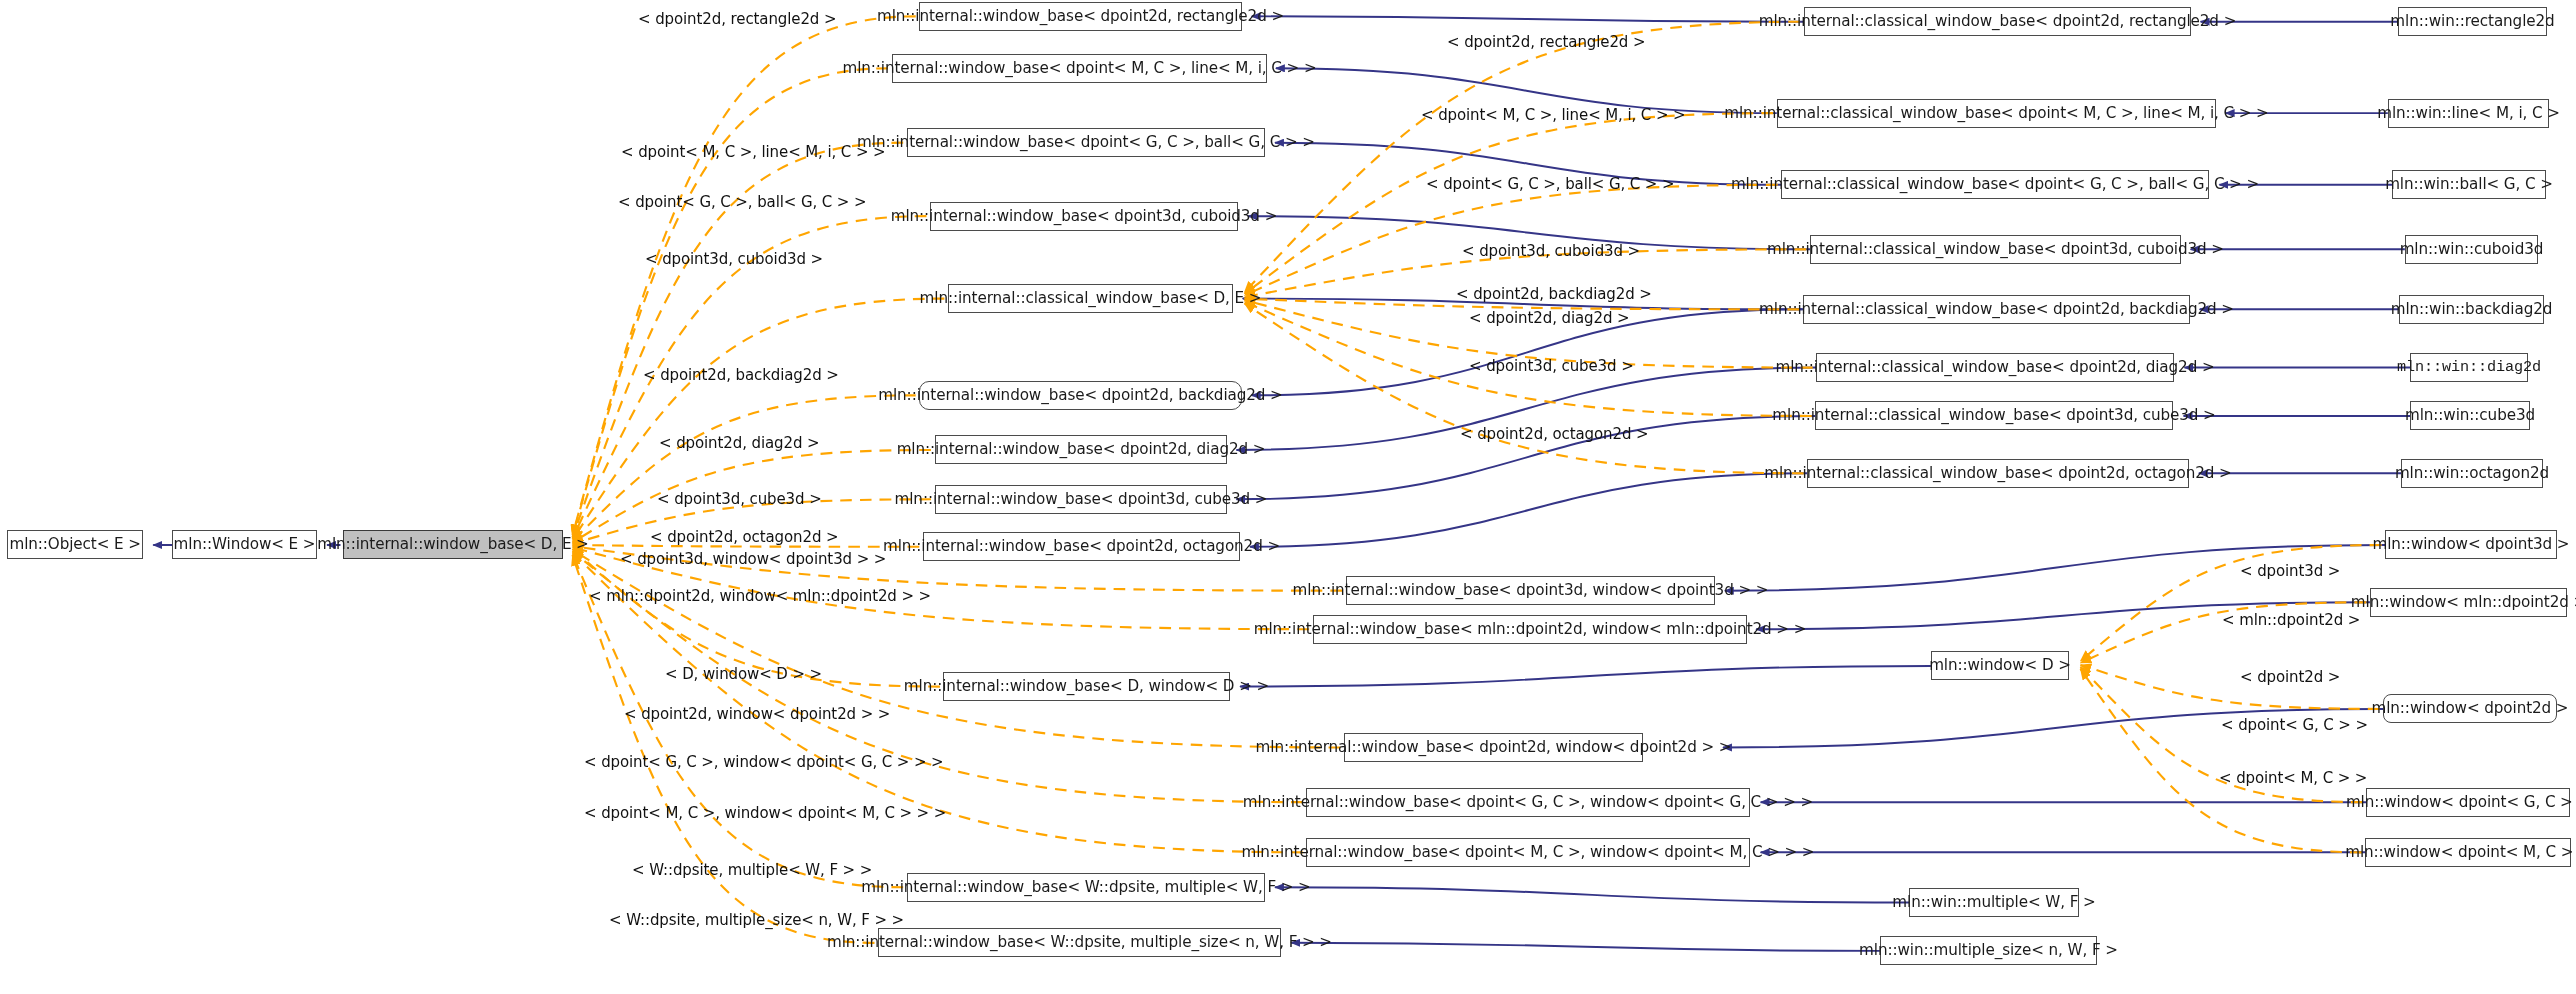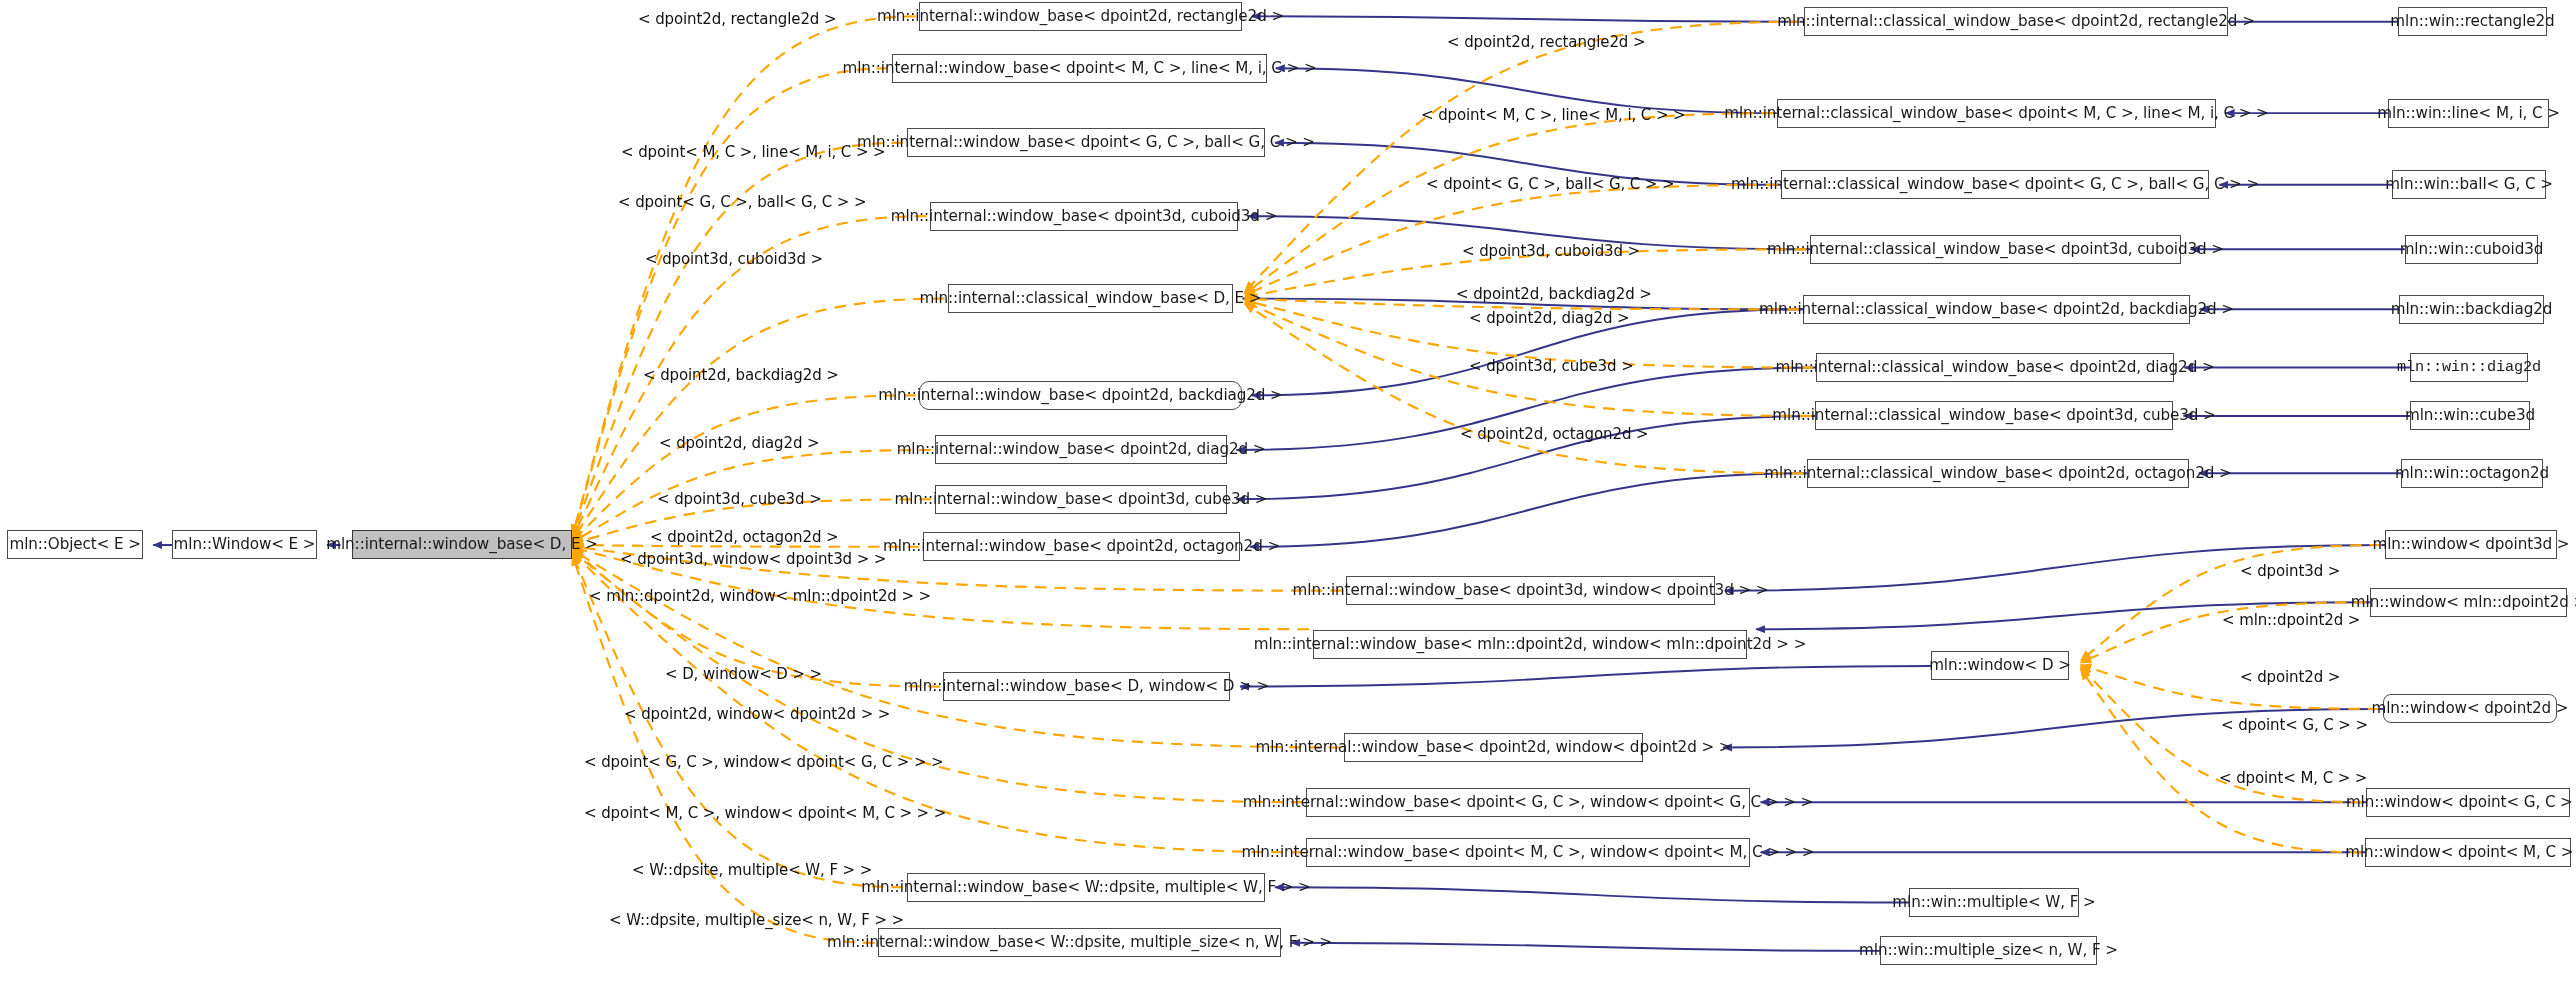--- a/index.html
+++ b/index.html
@@ -124,39 +124,39 @@
         <path d="M2641,672 C2465.55,672 2424.08,692.3100000000001 2322,739.7"></path>
         <path d="M2656,791 C2472.3,791 2428.88,776.27 2322,741.9"></path>
         <path d="M2637,895 C2463.75,895 2422.8,849.73 2322,744.1"></path>
         <path d="M2636,951 C2463.3,951 2422.48,889.5899999999999 2322,746.3"></path>
       </g>
   </svg>
 
   <div id="node-layer">
       <div class="node" style="left: 7.2px; top: 530px; width: 136px;">mln::Object&lt; E &gt;</div>
       <div class="node" style="left: 172px; top: 530px; width: 145px;">mln::Window&lt; E &gt;</div>
-      <div class="node highlight" style="left: 352px; top: 530px; width: 220px;">mln::internal::window_base&lt; D, E &gt;</div>
+      <div class="node highlight" style="left: 343px; top: 530px; width: 220px;">mln::internal::window_base&lt; D, E &gt;</div>
       <div class="node" style="left: 919px; top: 1.8px; width: 323px;">mln::internal::window_base&lt; dpoint2d, rectangle2d &gt;</div>
       <div class="node" style="left: 892px; top: 54px; width: 375px;">mln::internal::window_base&lt; dpoint&lt; M, C &gt;, line&lt; M, i, C &gt; &gt;</div>
       <div class="node" style="left: 907px; top: 128px; width: 358px;">mln::internal::window_base&lt; dpoint&lt; G, C &gt;, ball&lt; G, C &gt; &gt;</div>
       <div class="node" style="left: 930px; top: 202px; width: 308px;">mln::internal::window_base&lt; dpoint3d, cuboid3d &gt;</div>
       <div class="node" style="left: 948px; top: 284px; width: 285px;">mln::internal::classical_window_base&lt; D, E &gt;</div>
       <div class="node" style="left: 919px; top: 381px; width: 323px; border-radius: 10px;">mln::internal::window_base&lt; dpoint2d, backdiag2d &gt;</div>
       <div class="node" style="left: 935px; top: 435px; width: 292px;">mln::internal::window_base&lt; dpoint2d, diag2d &gt;</div>
       <div class="node" style="left: 935px; top: 485px; width: 292px;">mln::internal::window_base&lt; dpoint3d, cube3d &gt;</div>
       <div class="node" style="left: 923px; top: 532px; width: 317px;">mln::internal::window_base&lt; dpoint2d, octagon2d &gt;</div>
       <div class="node" style="left: 1346px; top: 576px; width: 369px;">mln::internal::window_base&lt; dpoint3d, window&lt; dpoint3d &gt; &gt;</div>
-      <div class="node" style="left: 1313px; top: 630px; width: 434px;">mln::internal::window_base&lt; mln::dpoint2d, window&lt; mln::dpoint2d &gt; &gt;</div>
+      <div class="node" style="left: 1313px; top: 615px; width: 434px;">mln::internal::window_base&lt; mln::dpoint2d, window&lt; mln::dpoint2d &gt; &gt;</div>
       <div class="node" style="left: 943px; top: 672px; width: 287px;">mln::internal::window_base&lt; D, window&lt; D &gt; &gt;</div>
       <div class="node" style="left: 1344px; top: 733px; width: 299px;">mln::internal::window_base&lt; dpoint2d, window&lt; dpoint2d &gt; &gt;</div>
       <div class="node" style="left: 1306px; top: 788px; width: 444px;">mln::internal::window_base&lt; dpoint&lt; G, C &gt;, window&lt; dpoint&lt; G, C &gt; &gt; &gt;</div>
       <div class="node" style="left: 1306px; top: 838px; width: 444px;">mln::internal::window_base&lt; dpoint&lt; M, C &gt;, window&lt; dpoint&lt; M, C &gt; &gt; &gt;</div>
       <div class="node" style="left: 907px; top: 873px; width: 358px;">mln::internal::window_base&lt; W::dpsite, multiple&lt; W, F &gt; &gt;</div>
       <div class="node" style="left: 878px; top: 928px; width: 403px;">mln::internal::window_base&lt; W::dpsite, multiple_size&lt; n, W, F &gt; &gt;</div>
-      <div class="node" style="left: 1804px; top: 7.2px; width: 424px;">mln::internal::classical_window_base&lt; dpoint2d, rectangle2d &gt;</div>
+      <div class="node" style="left: 1804px; top: 7.2px; width: 387px;">mln::internal::classical_window_base&lt; dpoint2d, rectangle2d &gt;</div>
       <div class="node" style="left: 1777px; top: 99px; width: 439px;">mln::internal::classical_window_base&lt; dpoint&lt; M, C &gt;, line&lt; M, i, C &gt; &gt;</div>
       <div class="node" style="left: 1781px; top: 170px; width: 428px;">mln::internal::classical_window_base&lt; dpoint&lt; G, C &gt;, ball&lt; G, C &gt; &gt;</div>
       <div class="node" style="left: 1810px; top: 235px; width: 371px;">mln::internal::classical_window_base&lt; dpoint3d, cuboid3d &gt;</div>
       <div class="node" style="left: 1803px; top: 295px; width: 387px;">mln::internal::classical_window_base&lt; dpoint2d, backdiag2d &gt;</div>
       <div class="node" style="left: 1816px; top: 353px; width: 358px;">mln::internal::classical_window_base&lt; dpoint2d, diag2d &gt;</div>
       <div class="node" style="left: 1815px; top: 401px; width: 358px;">mln::internal::classical_window_base&lt; dpoint3d, cube3d &gt;</div>
       <div class="node" style="left: 1807px; top: 459px; width: 382px;">mln::internal::classical_window_base&lt; dpoint2d, octagon2d &gt;</div>
       <div class="node" style="left: 1931px; top: 651px; width: 138px;">mln::window&lt; D &gt;</div>
       <div class="node" style="left: 2398px; top: 7.2px; width: 149px;">mln::win::rectangle2d</div>
       <div class="node" style="left: 2388px; top: 99px; width: 161px;">mln::win::line&lt; M, i, C &gt;</div>

